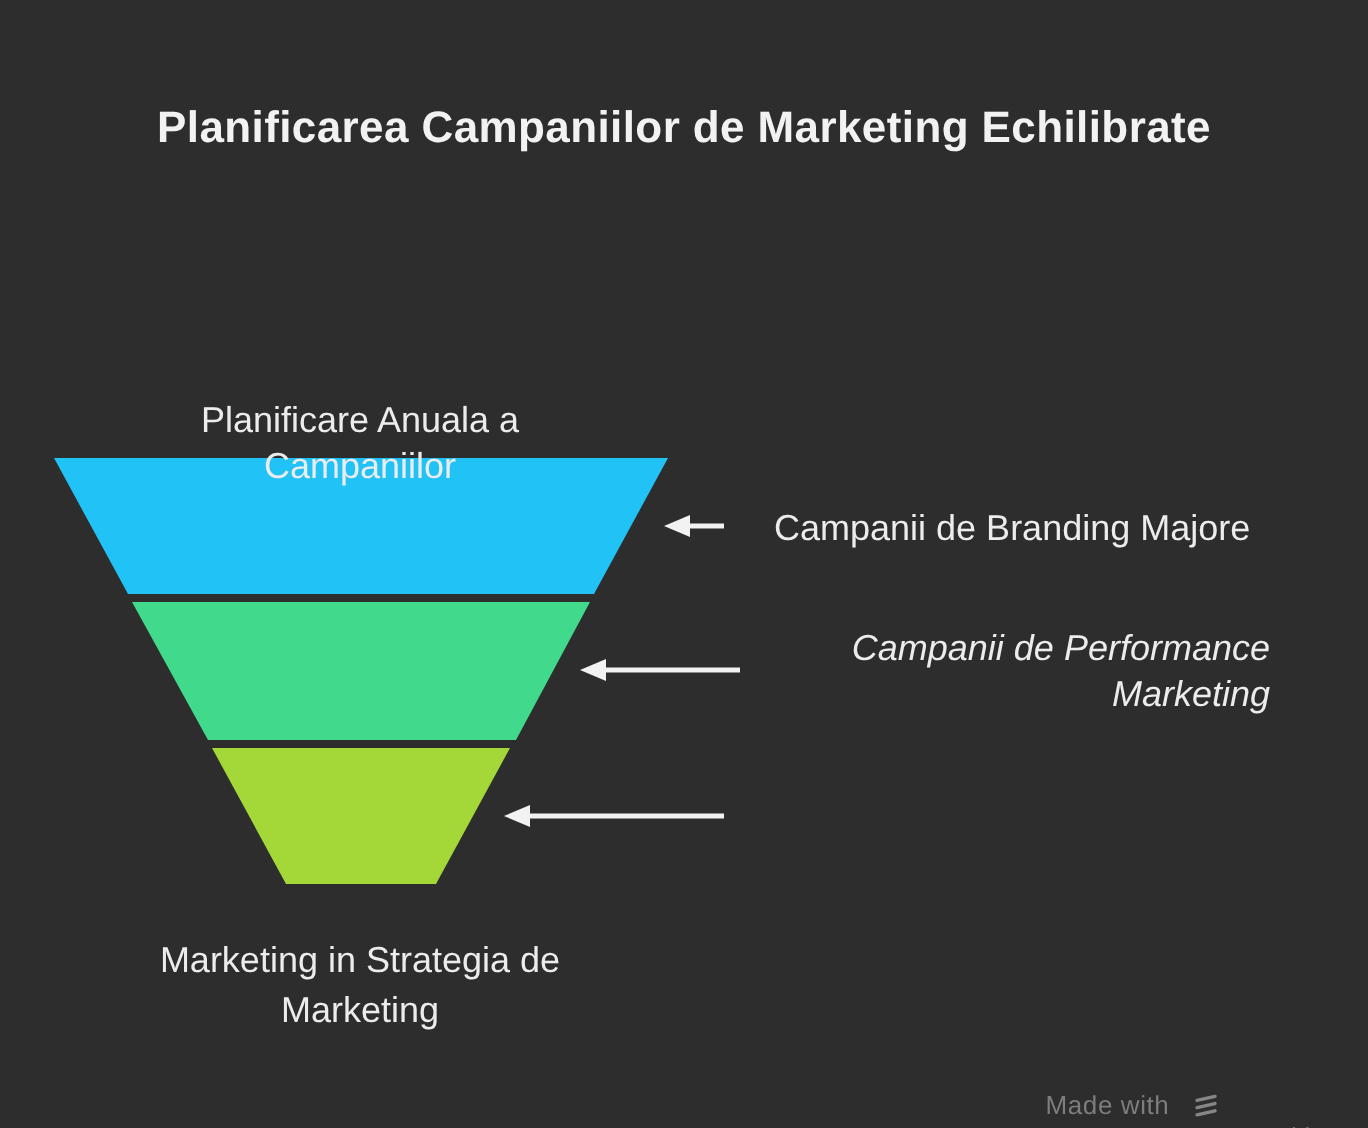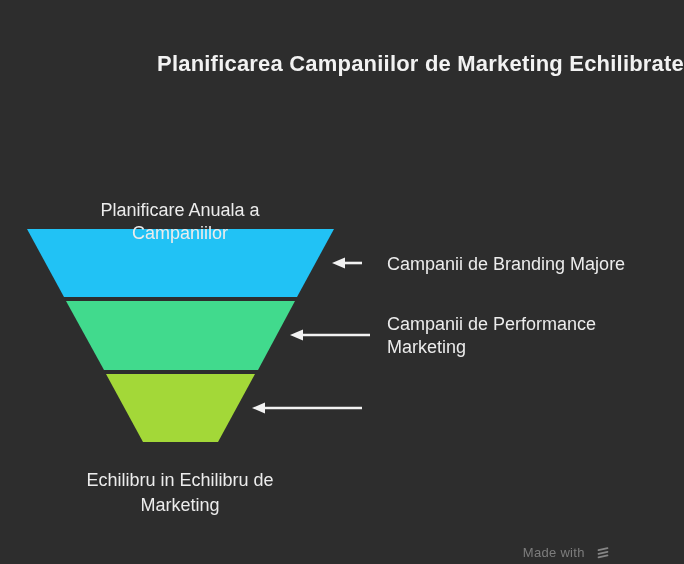--- a/index.html
+++ b/index.html
@@ -26,21 +26,21 @@
     top: 0;
     width: 684px;
     height: 564px;
     display: block;
   }
   .page-title {
     position: absolute;
     left: 0;
     top: 51px;
     width: 684px;
-    text-align: right;
+    text-align: center;
     font-size: 22px;
     font-weight: 700;
     letter-spacing: 0.2px;
     color: #f2f2f2;
   }
   .funnel-top-label {
     position: absolute;
     left: 67px;
     top: 157px;
     width: 226px;
@@ -59,24 +59,24 @@
     font-size: 18px;
     line-height: 25px;
     color: #ececec;
   }
   .tier-label {
     position: absolute;
     left: 387px;
     font-size: 18px;
     line-height: 23px;
     color: #ececec;
-    text-align: left;
+    text-align: right;
   }
   .tier-label.l1 { top: 253px; white-space: nowrap; line-height: 22px; }
-  .tier-label.l2 { top: 313px; width: 248px; }
+  .tier-label.l2 { top: 313px; width: 248px; font-style: italic; }
   .tier-label.l3 { top: 397px; white-space: nowrap; line-height: 22px; }
   .watermark {
     position: absolute;
     right: 21px;
     top: 529px;
     display: flex;
     align-items: center;
     gap: 11px;
     font-size: 13px;
     color: #7d7d7d;
@@ -118,21 +118,21 @@
 
   <div class="page-title">Planificarea Campaniilor de Marketing Echilibrate</div>
 
   <div class="funnel-top-label">Planificare Anuala a Campaniilor</div>
 
   <div class="tier-label l1">Campanii de Branding Majore</div>
 
   <div class="tier-label l2">Campanii de Performance Marketing</div>
 
 
-  <div class="funnel-bottom-label">Echilibru in Echilibru de Marketing</div>
+  <div class="funnel-bottom-label">Marketing in Strategia de Marketing</div>
 
   <div class="watermark">
     <span>Made with</span>
     <span class="napkin-icon">
       <svg viewBox="0 0 14 14" width="14" height="14">
         <g stroke="#868686" stroke-width="1.7" stroke-linecap="round" fill="none">
           <line x1="2.5" y1="4.2" x2="11.5" y2="2.2"></line>
           <line x1="2.5" y1="7.8" x2="11.5" y2="5.8"></line>
           <line x1="2.5" y1="11.4" x2="11.5" y2="9.4"></line>
         </g>

